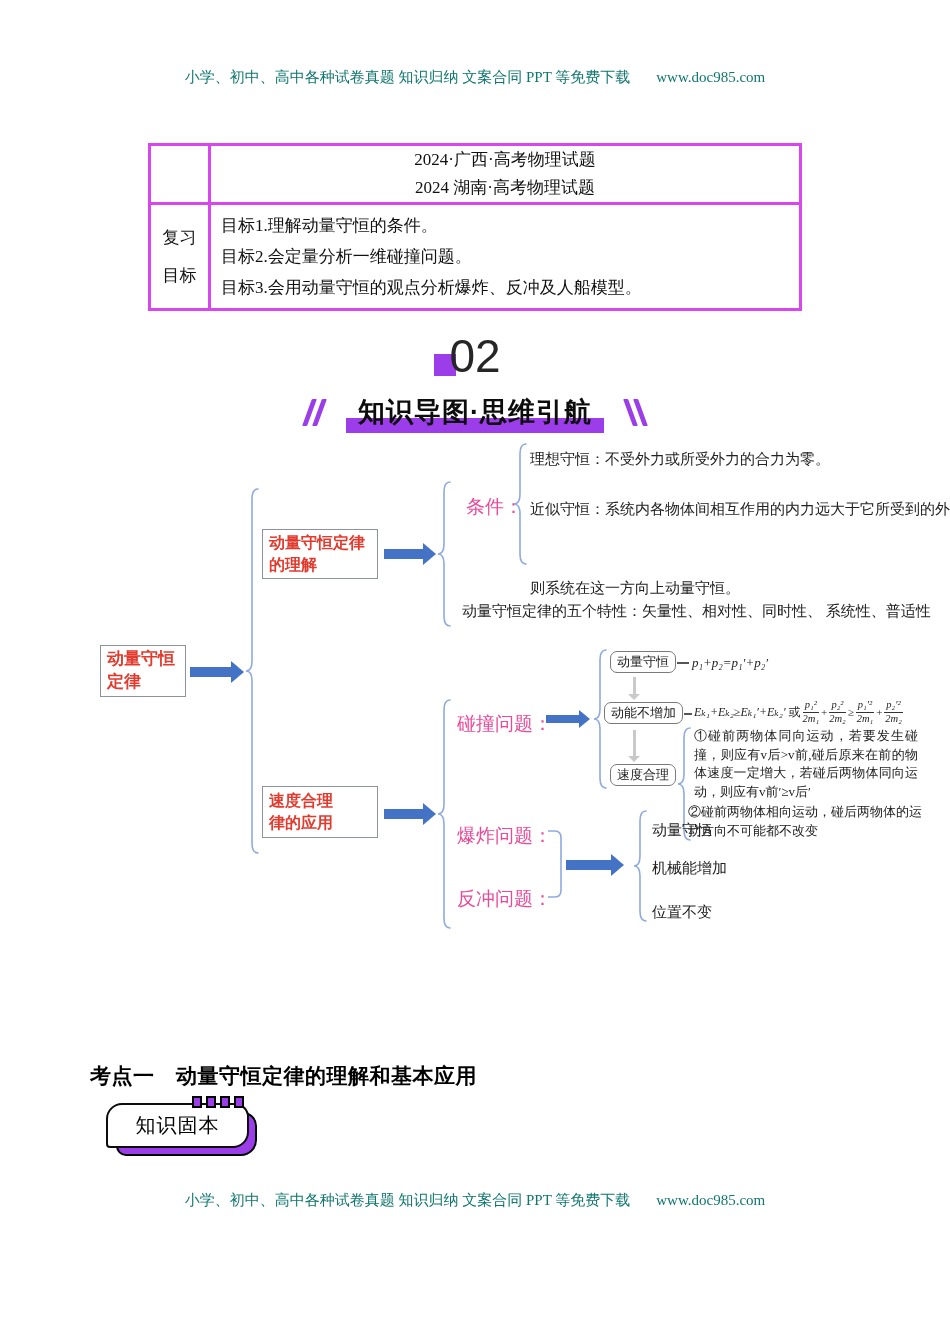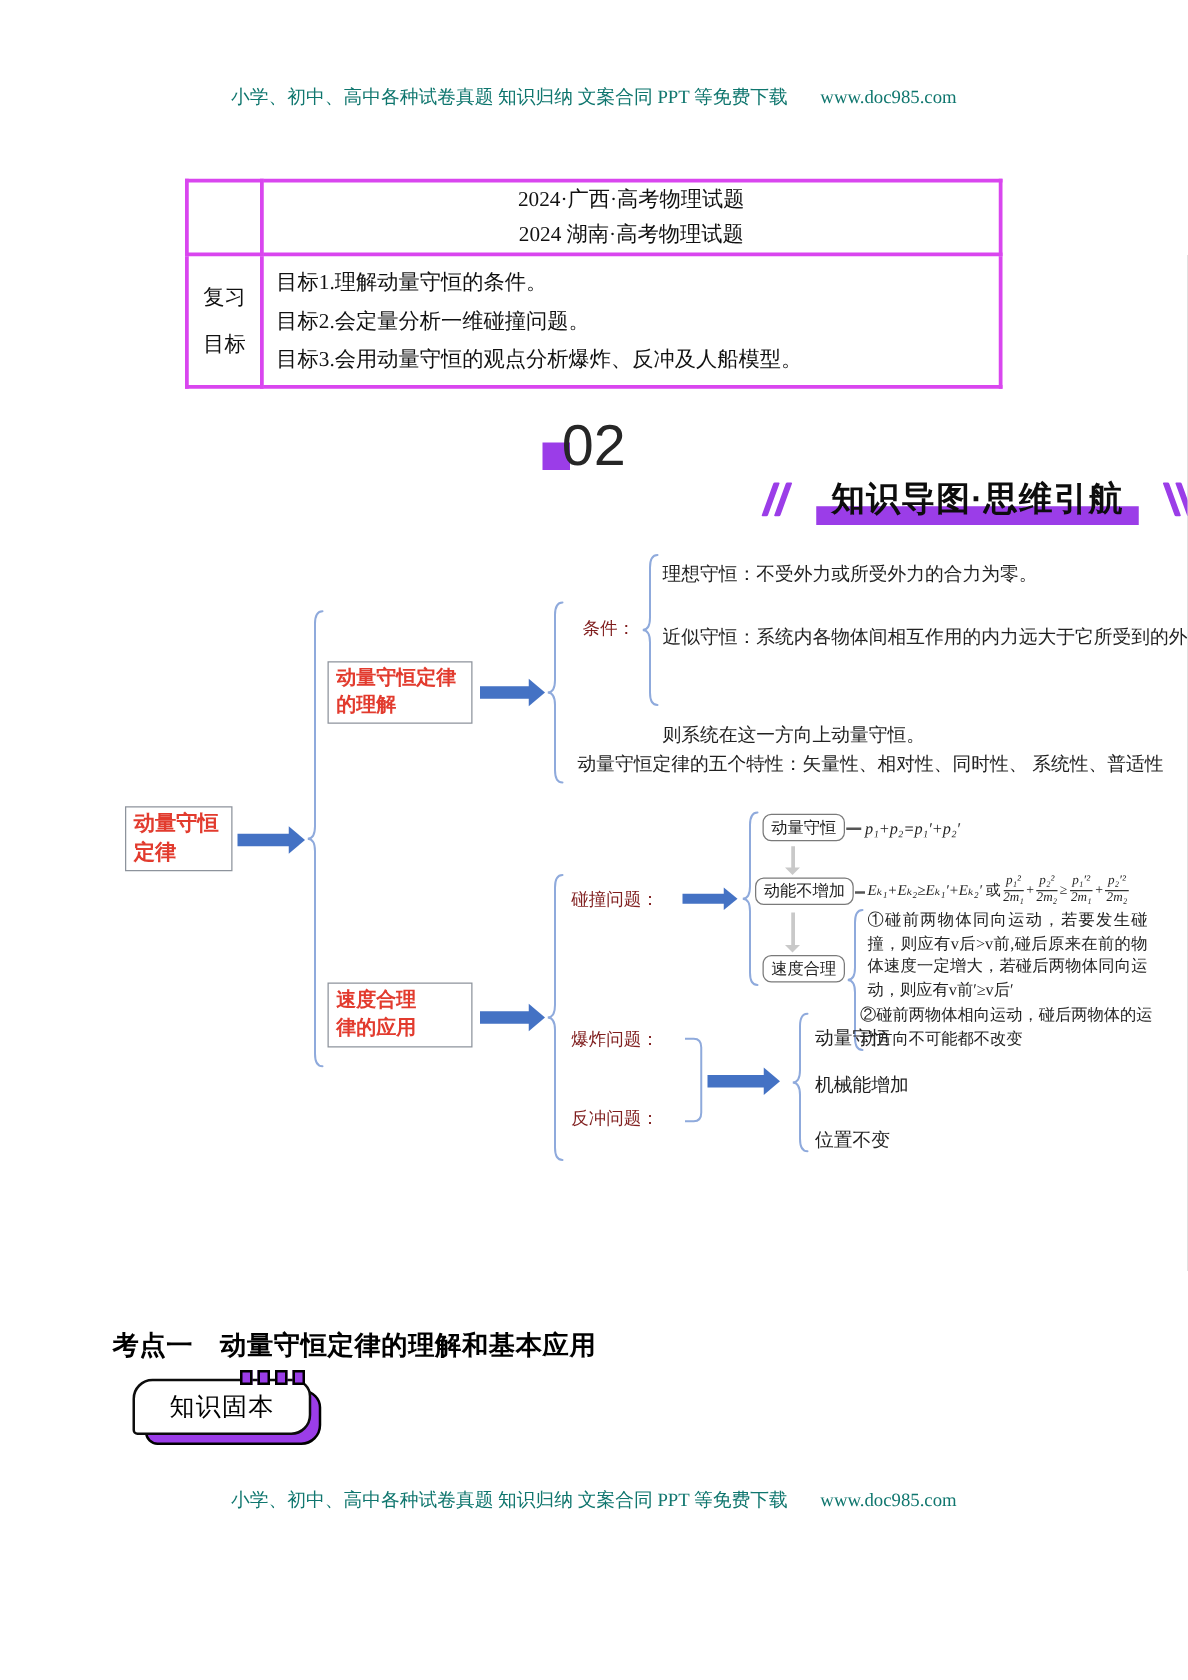--- a/index.html
+++ b/index.html
@@ -24,35 +24,35 @@
   .review-table .r1c2 div{text-align:center;line-height:28px}
   .review-table .r1c2{height:56px}
   .review-table .r2c2{padding:5px 4px 5px 10px}
   .review-table .r2c2 div{line-height:31px;text-align:left}
 
   
   .sec{position:absolute;left:0;right:0;text-align:center}
   .sec-num{position:relative;display:inline-block;font-family:"Liberation Sans","DejaVu Sans",sans-serif;font-size:46px;line-height:1;color:#262626}
   .sec-num .sq{position:absolute;left:-15px;bottom:3px;width:22px;height:22px;background:var(--purple);z-index:0}
   .sec-num .d{position:relative;z-index:1}
-  .sec-title-row{margin-top:2px;display:flex;justify-content:flex-end;align-items:center;gap:28px}
+  .sec-title-row{margin-top:15px;display:flex;justify-content:center;align-items:center;gap:28px}
   .slashes{display:flex;gap:5px}
   .slashes i{display:block;width:5px;height:27px;background:var(--purple);border-radius:1px}
   .slashes.sl-left{transform:skewX(-20deg)}
   .slashes.sl-right{transform:skewX(20deg)}
   .sec-title{position:relative;display:inline-block;font-family:"Liberation Sans","DejaVu Sans",sans-serif;font-weight:bold;font-size:27px;color:#0d0d0d;padding:0 8px}
   .sec-title .bar{position:absolute;left:-4px;right:-4px;bottom:-3px;height:15px;background:var(--purple);z-index:0}
   .sec-title .t{position:relative;z-index:1;letter-spacing:1px}
 
   
   .mindmap{position:absolute;top:430px;left:0;width:950px;height:515px}
   .mm-box{position:absolute;border:1.5px solid #8d939c;background:#fff;color:var(--red);
           font-family:"Liberation Sans","DejaVu Sans",sans-serif;font-weight:bold;line-height:1.35;
           padding:14px 6px;display:flex;flex-direction:column;justify-content:center}
-  .mm-label{position:absolute;font-size:14px;color:#7f1d1d;white-space:nowrap}
+  .mm-label{position:absolute;font-size:19px;color:#ec4899;white-space:nowrap}
   .mm-text{position:absolute;font-size:15px;color:#222;white-space:nowrap}
   .mm-brace{position:absolute}
   .barrow{position:absolute;height:22px}
   .barrow .ab{position:absolute;left:0;right:12px;top:6px;bottom:6px;background:var(--blue)}
   .barrow .ah{position:absolute;right:0;top:0;width:0;height:0;border-left:13px solid var(--blue);border-top:11px solid transparent;border-bottom:11px solid transparent}
   .barrow.small{height:18px}
   .barrow.small .ab{top:5px;bottom:5px;right:10px}
   .barrow.small .ah{border-left:11px solid var(--blue);border-top:9px solid transparent;border-bottom:9px solid transparent}
   .garrow{position:absolute;width:12px}
   .garrow .gb{position:absolute;left:4.5px;top:0;bottom:5px;width:3px;background:#C9C9C9}

